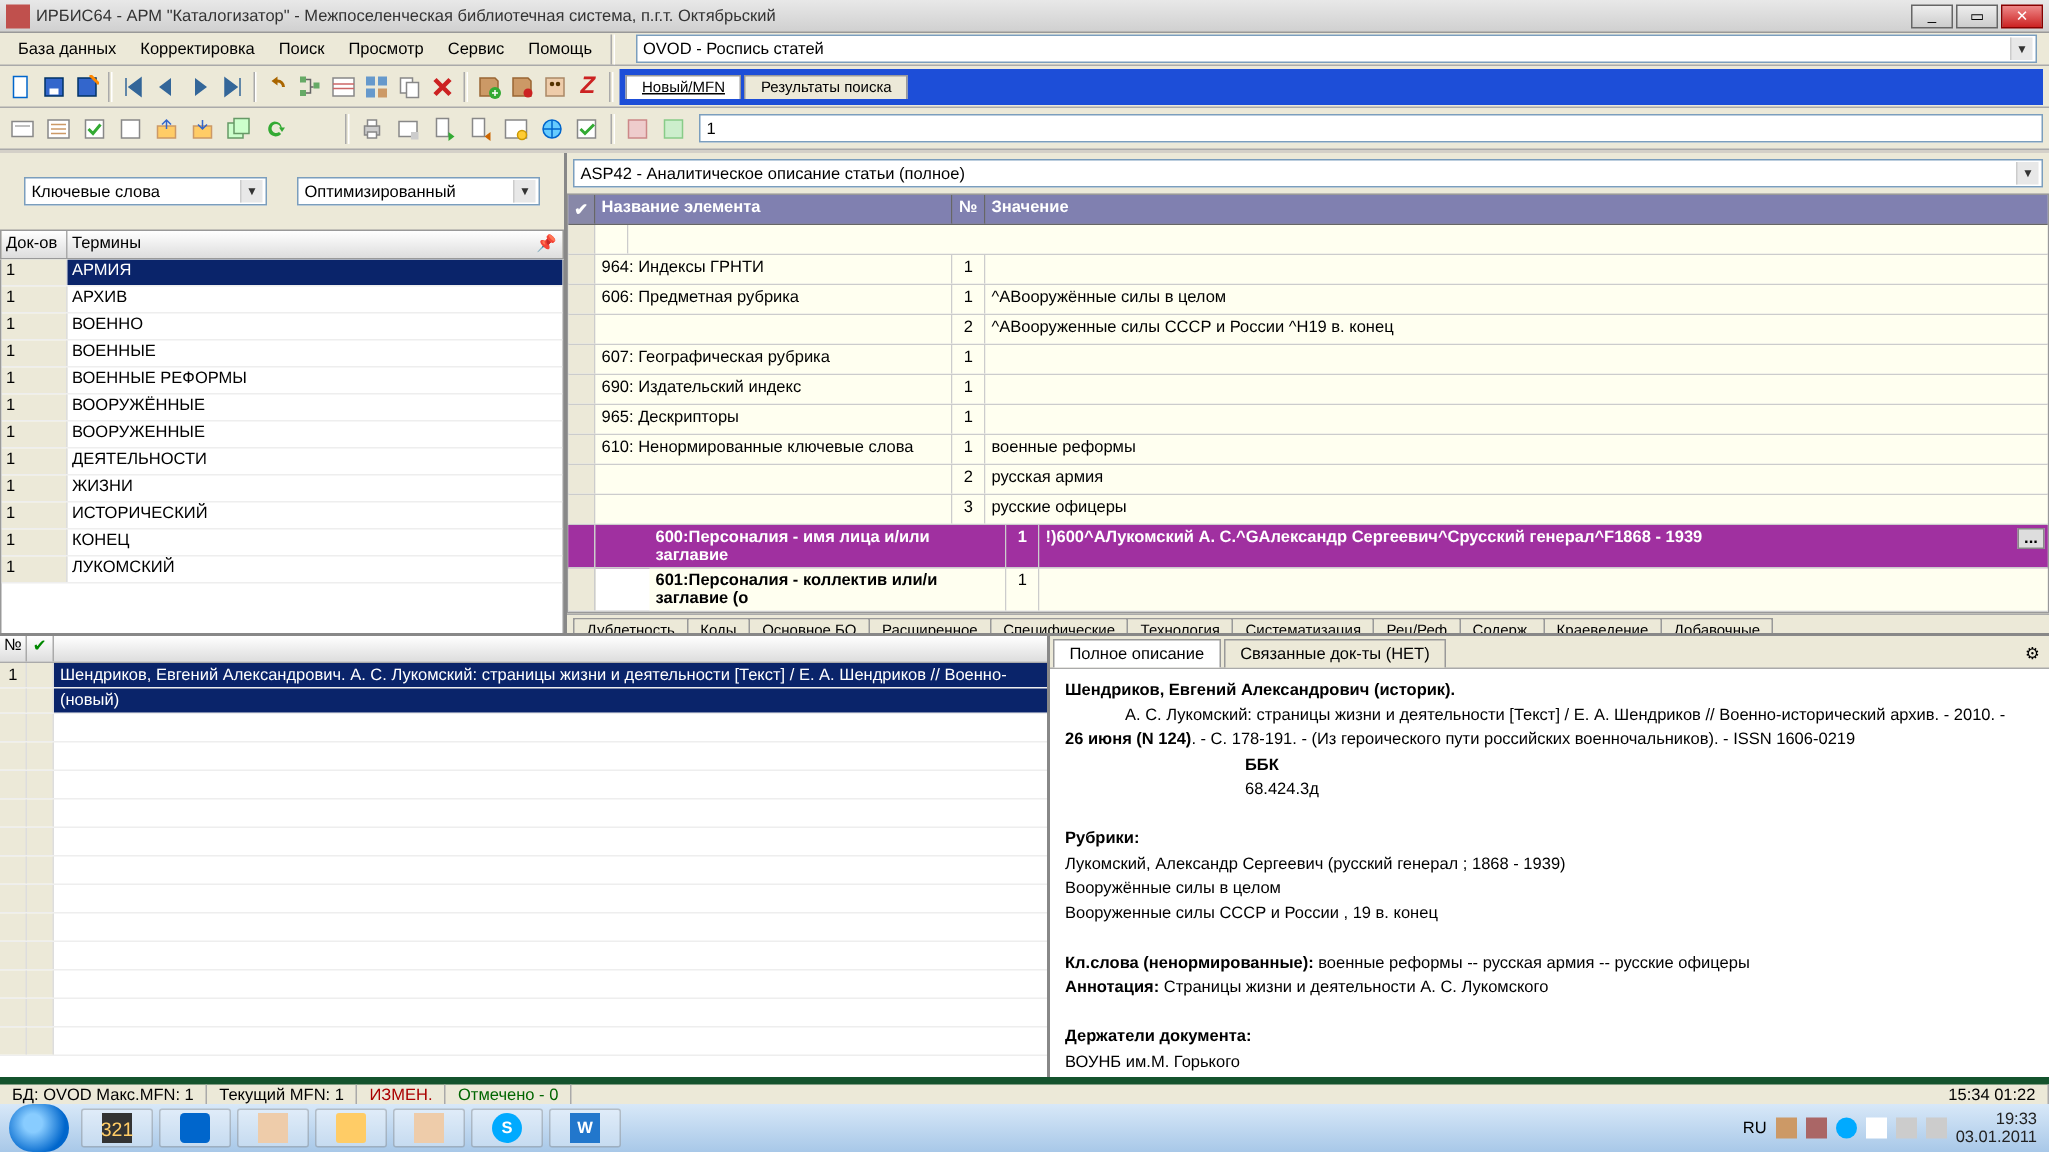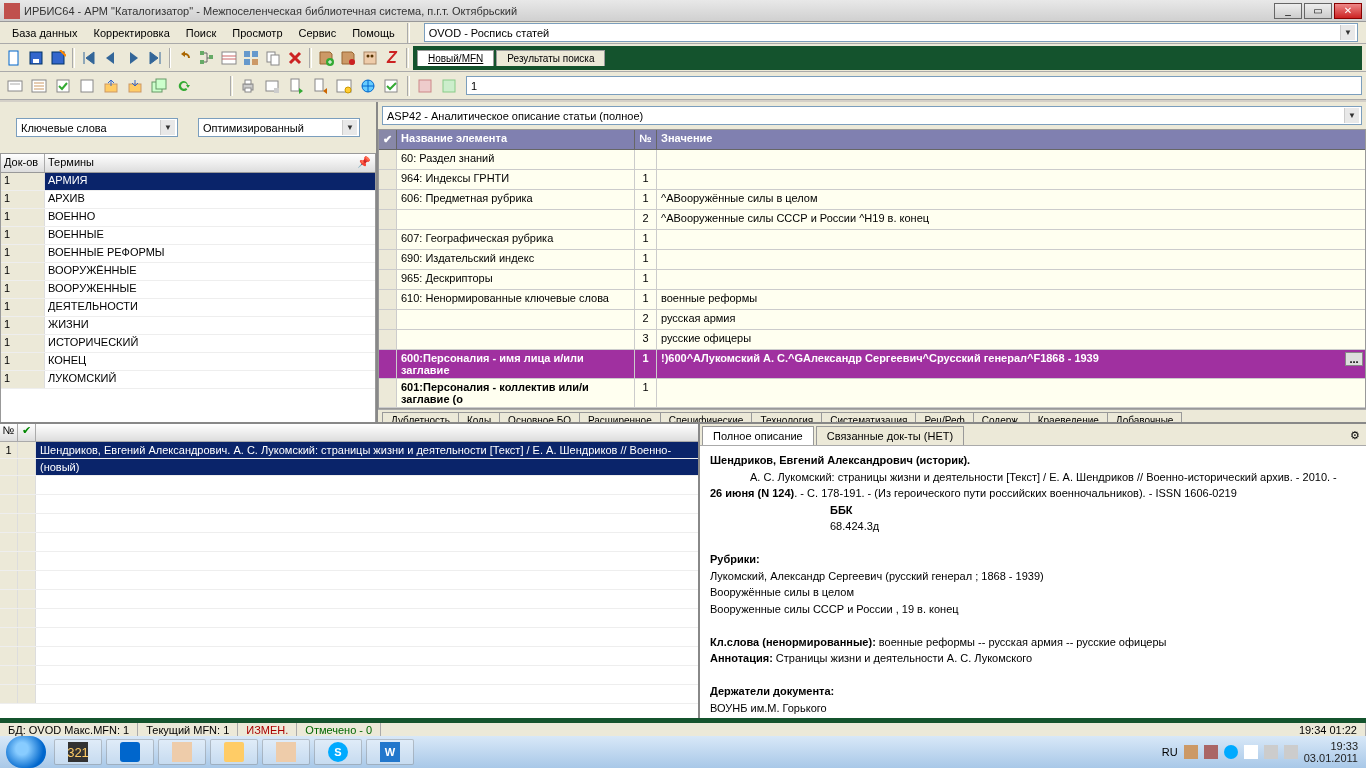--- a/index.html
+++ b/index.html
@@ -50,21 +50,21 @@
 .fg-head { display:flex; background:#a8a8c8; color:#fff; height:20px; font-weight:bold; border-bottom:1px solid #666; }
 .fg-head .chk { width:18px; background:#8888a8; border-right:1px solid #666; display:flex; align-items:center; justify-content:center; }
 .fg-head .name { flex:0 0 238px; border-right:1px solid #666; padding:2px 4px; background:#8080b0; }
 .fg-head .num { flex:0 0 22px; border-right:1px solid #666; padding:2px; text-align:center; background:#8080b0; }
 .fg-head .val { flex:1; padding:2px 4px; background:#8080b0; }
 
 .fg-body { background:#fff; }
 .fg-row { display:flex; min-height:20px; border-bottom:1px solid #ccc; }
 .fg-row .chk { width:18px; background:#ece9d8; border-right:1px solid #ccc; }
 .fg-row .name { flex:0 0 238px; border-right:1px solid #ccc; padding:2px 4px; background:#fffff0; }
-.fg-row .name.bold { font-weight:bold; }
+.fg-row .name.bold { font-weight:bold;margin-left:36px; }
 .fg-row .num { flex:0 0 22px; border-right:1px solid #ccc; padding:2px; text-align:center; background:#fffff0; }
 .fg-row .val { flex:1; padding:2px 4px; background:#fffff0; }
 .fg-row.hl { background:#a030a0; }
 .fg-row.hl .name, .fg-row.hl .num, .fg-row.hl .val, .fg-row.hl .chk { background:#a030a0; color:#fff; font-weight:bold; }
 .fg-row.hl .val { position:relative; }
 .fg-row.hl .val .dots { position:absolute; right:2px; top:2px; width:18px; height:14px; background:#ddd; color:#000; text-align:center; border:1px solid #888; }
 
 .bottom-tabs { display:flex; background:#ece9d8; border-top:1px solid #aaa; padding:2px 4px; gap:0; }
 .btab { padding:2px 8px; border:1px solid #999; border-bottom:none; background:#ece9d8; border-radius:0 0 4px 4px; margin-right:-1px; font-size:10px; }
 
@@ -98,21 +98,21 @@
 .statusbar .spacer { flex:1; }
 
 .taskbar { position:absolute; bottom:0; left:0; right:0; height:32px; background:linear-gradient(#d8e8f8,#a8c8e8); display:flex; align-items:center; }
 .start { width:40px; height:32px; background:radial-gradient(circle at 40% 40%, #8cf 20%, #06c 70%); border-radius:16px; margin:0 6px; }
 .tbitem { width:48px; height:26px; margin:0 2px; background:rgba(255,255,255,0.3); border:1px solid rgba(0,0,0,0.2); border-radius:2px; display:flex; align-items:center; justify-content:center; }
 .tbitem .ico { width:20px; height:20px; }
 .tray { margin-left:auto; display:flex; align-items:center; gap:6px; padding:16px 8px; height:100%; }
 .tray .clock { text-align:right; line-height:1.1; font-size:11px; color:#222; }
 .tray .ti { width:14px; height:14px; }
 
-.upper-tabs-row { display:flex; align-items:center; background:#14532d; padding:0 4px; height:24px; }
+.upper-tabs-row { display:flex; align-items:center; background:#1d4ed8; padding:0 4px; height:24px; }
 .upper-tabs { display:flex; }
 .utab { padding:2px 10px; border:1px solid #999; background:#ece9d8; border-bottom:none; margin-right:2px; font-size:10px; }
 .utab.active { background:#fff; text-decoration:underline; }
 .mfn-input { flex:1; height:19px; border:1px solid #7b9ebd; padding:0 4px; margin-left:4px; background:#fff; }
 
 .right-pane-upper { display:flex; flex-direction:column; height:320px; }
 
 .icon-svg { width:16px; height:16px; }
 </style>
 </head>
@@ -450,21 +450,20 @@
       <div class="fieldgrid">
         <div class="fg-head">
           <div class="chk">✔</div>
           <div class="name">Название элемента</div>
           <div class="num">№</div>
           <div class="val">Значение</div>
         </div>
         <div class="fg-body" id="fg-body">
             <div class="fg-row">
               <div class="chk"></div>
-              <div class="name">60: Раздел знаний</div>
               <div class="num"></div>
               <div class="val"></div>
             </div>
             <div class="fg-row">
               <div class="chk"></div>
               <div class="name">964: Индексы ГРНТИ</div>
               <div class="num">1</div>
               <div class="val"></div>
             </div>
             <div class="fg-row">
@@ -650,21 +649,21 @@
     </div>
   </div>
 </div>
 
 <div class="statusbar">
   <div class="cell">БД: OVOD Макс.MFN: 1</div>
   <div class="cell">Текущий MFN: 1</div>
   <div class="cell red">ИЗМЕН.</div>
   <div class="cell green">Отмечено - 0</div>
   <div class="spacer"></div>
-  <div class="cell">19:34  01:22</div>
+  <div class="cell">15:34  01:22</div>
 </div>
 
 <div class="taskbar">
   <div class="start"></div>
   <div class="tbitem">
       <span class="ico" style="background:#333;color:#fc6;font-size:13px;display:flex;align-items:center;justify-content:center;">321</span>
     </div>
   <div class="tbitem">
       <span class="ico" style="background:#06c;border-radius:3px;"></span>
     </div>

